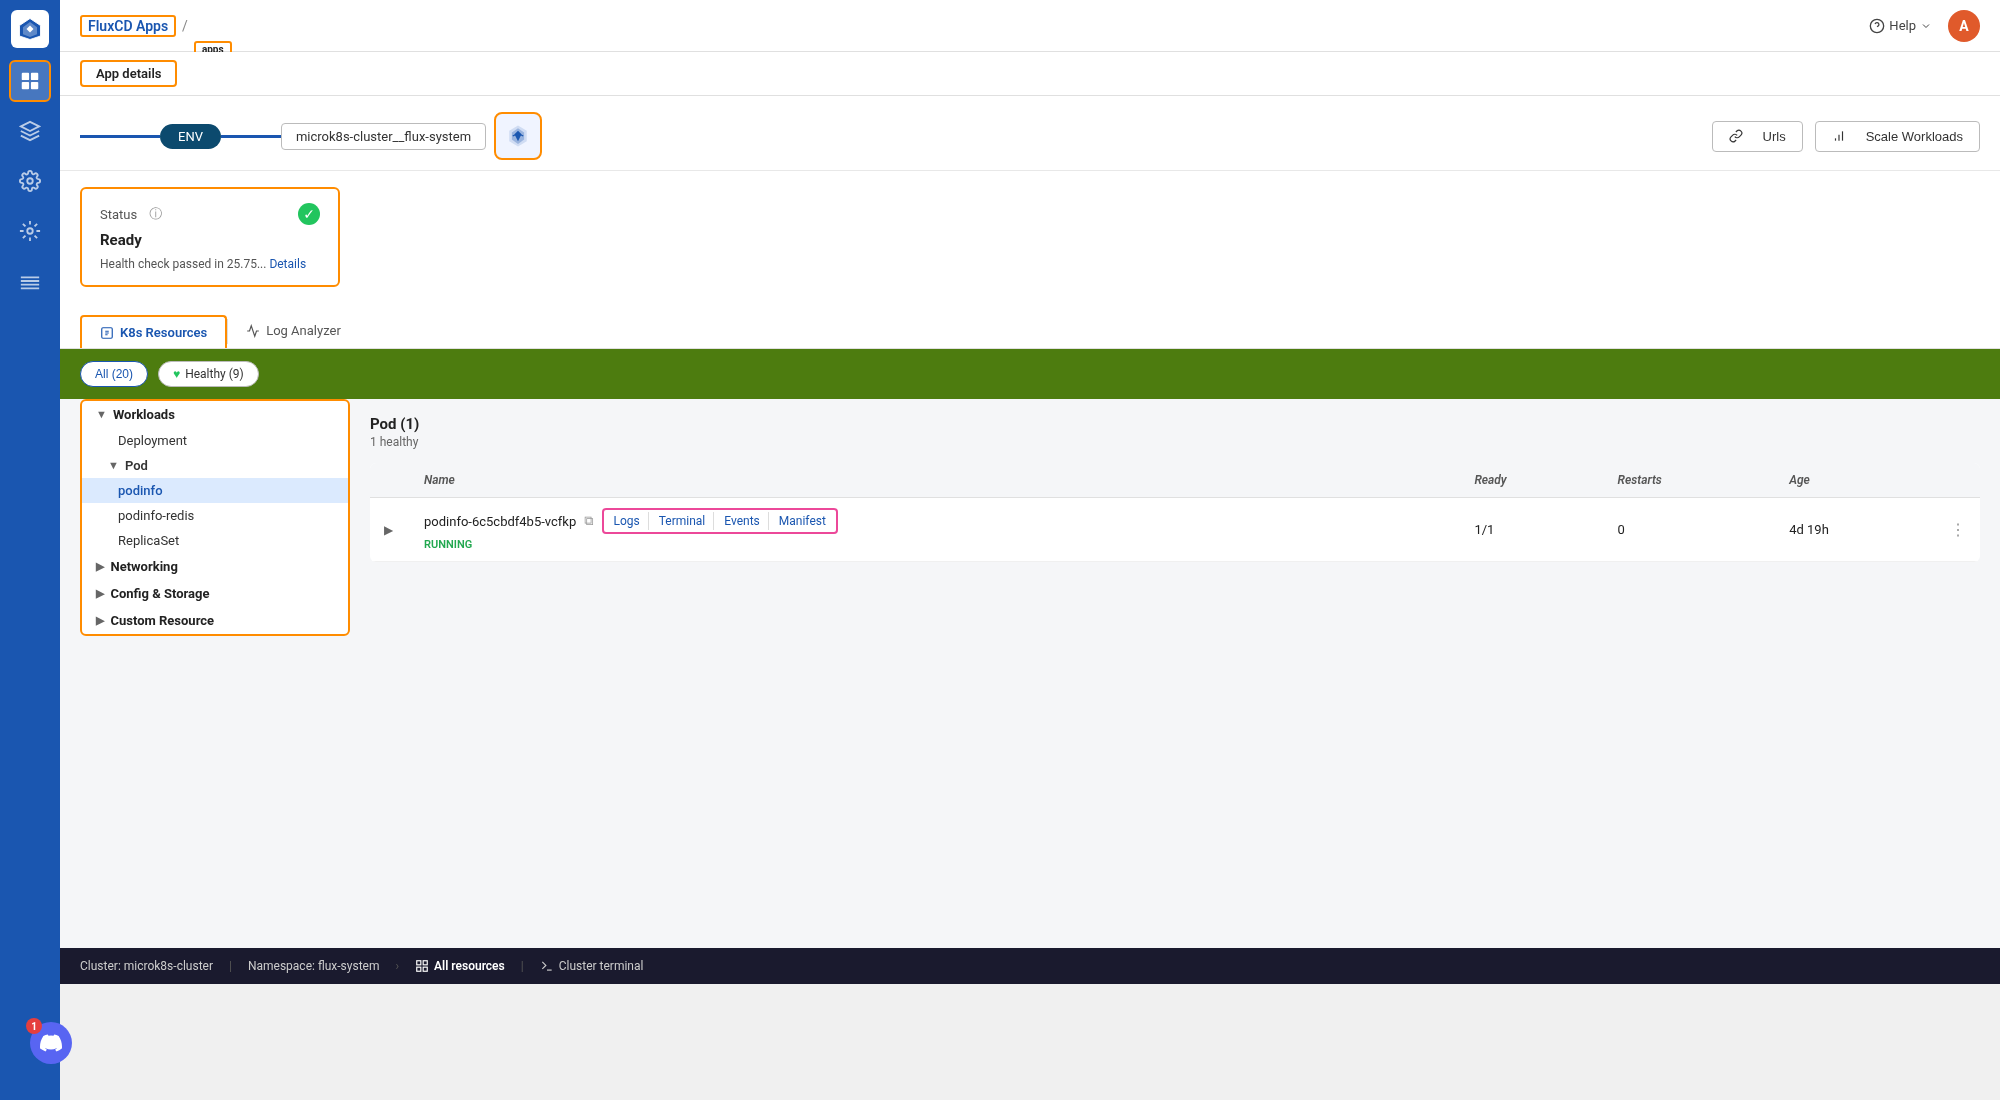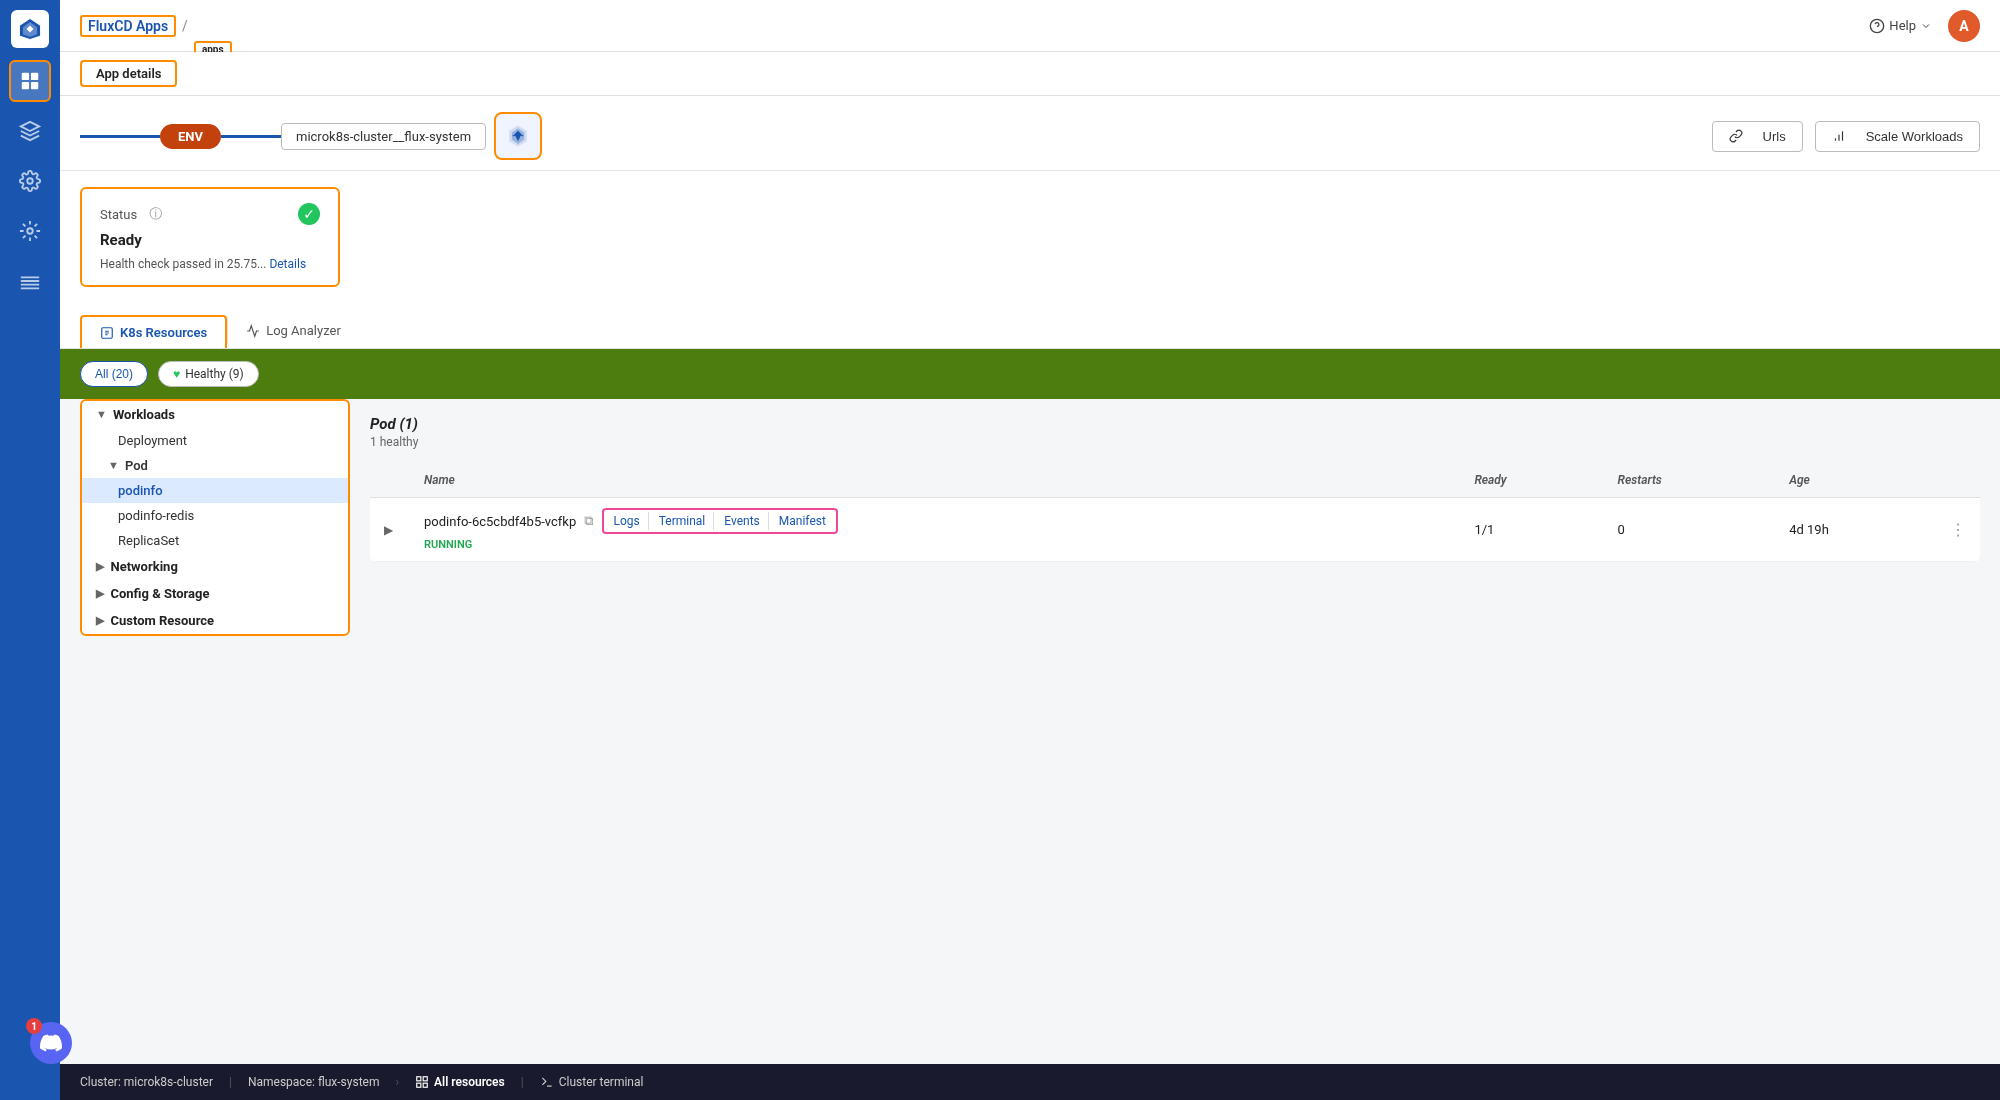--- a/index.html
+++ b/index.html
@@ -58,21 +58,21 @@
       font-size: 10px;
       font-weight: bold;
       width: 16px; height: 16px;
       border-radius: 50%;
       display: flex; align-items: center; justify-content: center;
     }
 
     
     .main-wrap {
       margin-left: 60px;
-      height: 1100px;
+      height: 984px;
       display: flex;
       flex-direction: column;
       background: #fff;
     }
 
     
     .topbar {
       height: 52px;
       background: #fff;
       border-bottom: 1px solid #e0e0e0;
@@ -143,26 +143,26 @@
       align-items: center;
       gap: 0;
       border-bottom: 1px solid #e8e8e8;
     }
     .pipeline-line {
       height: 3px;
       width: 80px;
       background: #1a56b0;
     }
     .env-badge {
-      background: #c2410c;
+      background: #0c4a6e;
       color: #fff;
       border-radius: 20px;
       padding: 5px 18px;
       font-size: 13px;
-      font-weight: 700;
+      font-weight: 400;
     }
     .pipeline-line2 {
       height: 3px;
       width: 60px;
       background: #1a56b0;
     }
     .cluster-tag {
       border: 1.5px solid #bbb;
       border-radius: 4px;
       padding: 5px 14px;
@@ -354,21 +354,21 @@
       cursor: pointer;
       font-weight: 600;
     }
 
     
     .detail-panel {
       flex: 1;
       padding: 16px 20px;
       overflow: auto;
     }
-    .detail-title { font-size: 15px; font-weight: 700; margin-bottom: 2px; font-style: italic; }
+    .detail-title { font-size: 15px; font-weight: 700; margin-bottom: 2px; }
     .detail-sub { font-size: 12px; color: #666; margin-bottom: 14px; }
 
     
     .resource-table {
       width: 100%;
       border-collapse: collapse;
       background: #fff;
       border-radius: 6px;
       overflow: hidden;
     }

